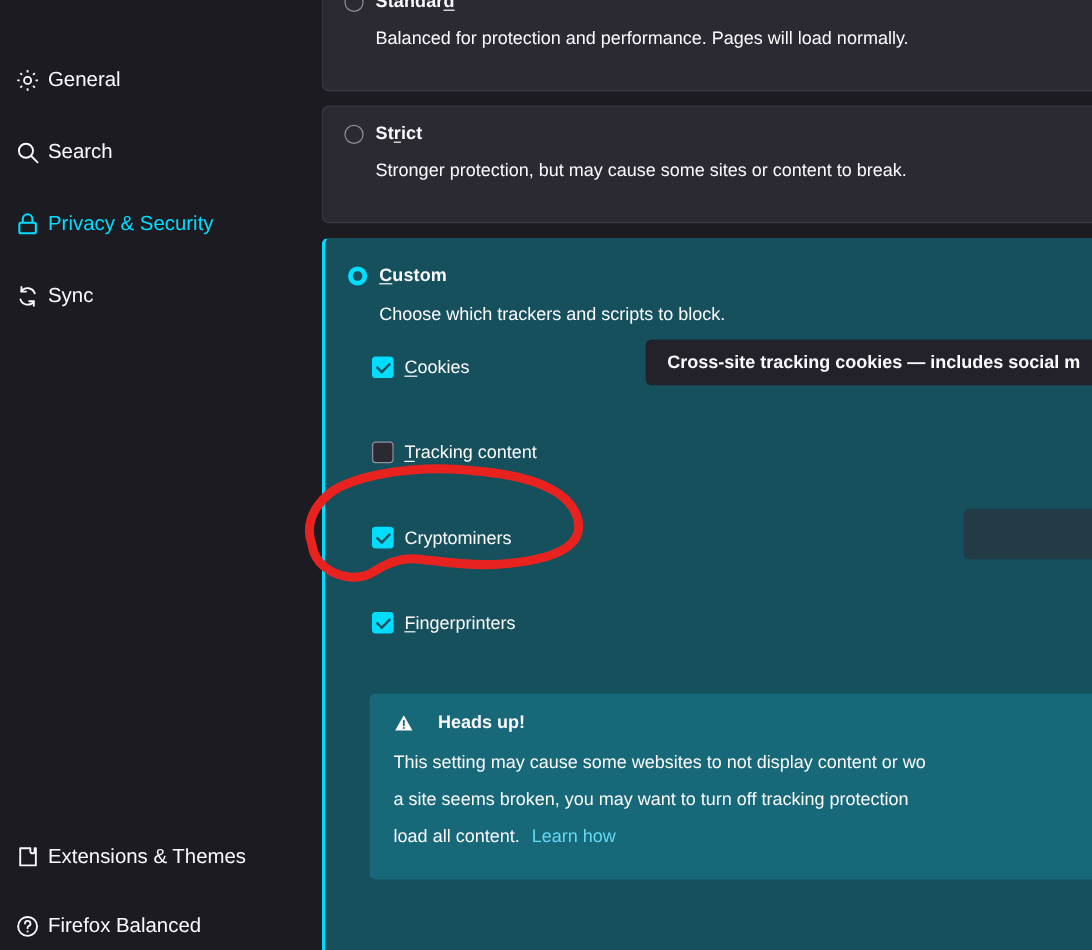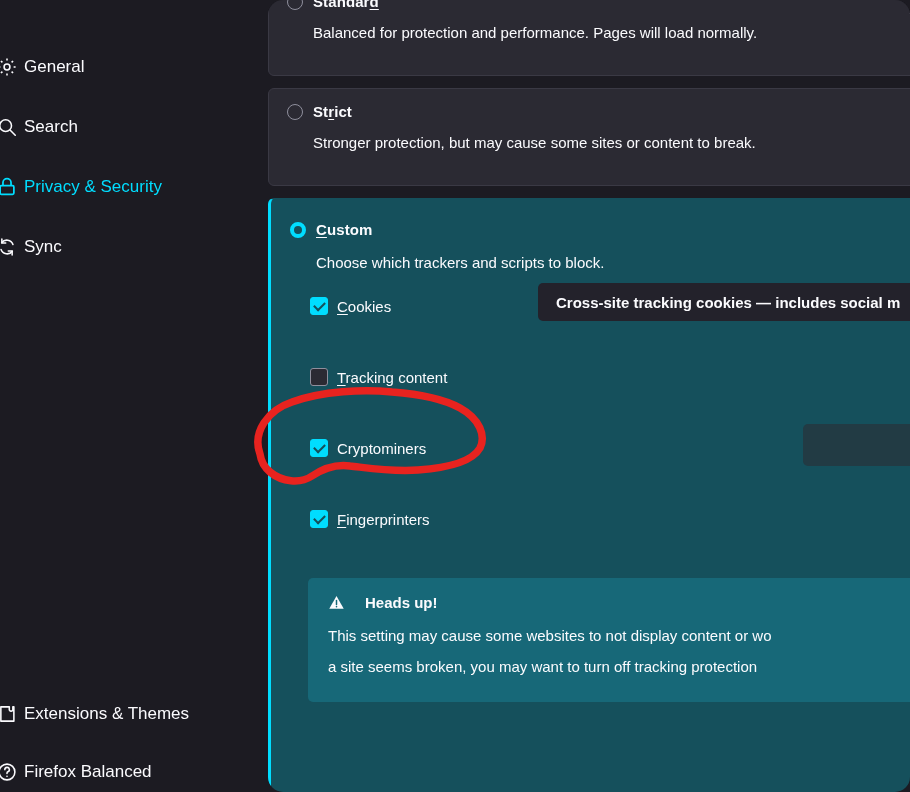--- a/index.html
+++ b/index.html
@@ -31,21 +31,21 @@
     background: #1c1b22;
     overflow: hidden;
   }
 
   .nav-top { position: absolute; left: 0; top: 45px; width: 268px; }
 
   .nav-item {
     display: flex;
     align-items: center;
     height: 44px;
-    padding-left: 0px;
+    padding-left: 16px;
     color: #fbfbfe;
     font-size: 17px;
     margin-bottom: 16px;
     cursor: default;
   }
   .nav-item .ico {
     width: 34px;
     min-width: 34px;
     margin-left: -10px;
     display: flex;
@@ -62,21 +62,20 @@
   .nav-bottom .nav-item { margin-bottom: 14px; }
 
   
   .content {
     position: absolute;
     left: 268px; top: 0;
     width: 642px;
     height: 792px;
     background: #1c1b22;
     overflow: hidden;
-    border-radius: 15px;
   }
 
   
   .top-card-fragment {
     position: absolute;
     left: 537px;
     top: -60px;
     width: 200px;
     height: 74px;
     background: #23222b;
@@ -384,20 +383,23 @@
               <path d="M12 2.8L22.2 20.8H1.8z" fill="#fbfbfe"></path>
               <path d="M12 9.2v5.6" stroke="#176878" stroke-width="2.1" stroke-linecap="round"></path>
               <circle cx="12" cy="17.9" r="1.15" fill="#176878"></circle>
             </svg>
           </span>
           <span>Heads up!</span>
         </div>
         <div class="headsup-body">
           <div>This setting may cause some websites to not display content or wo</div>
           <div>a site seems broken, you may want to turn off tracking protection</div>
+          <div>
+            <span>load all content.</span><span class="headsup-link">Learn how</span>
+          </div>
         </div>
       </div>
 
     </section>
   </main>
 
   <svg class="annotation" viewBox="0 0 260 100" xmlns="http://www.w3.org/2000/svg">
     <path d="M14 68 C 6 46, 22 24, 46 16 C 76 5, 118 3, 146 6 C 172 8, 196 12, 214 22 C 234 33, 240 50, 234 62 C 226 76, 200 82, 172 84 C 146 86, 122 82, 104 80 C 90 78, 78 82, 66 90 C 54 98, 36 96, 24 86 C 18 81, 15 75, 14 68 Z" fill="none" stroke="#e8231f" stroke-width="7.5" stroke-linecap="round" stroke-linejoin="round"></path>
   </svg>
 

